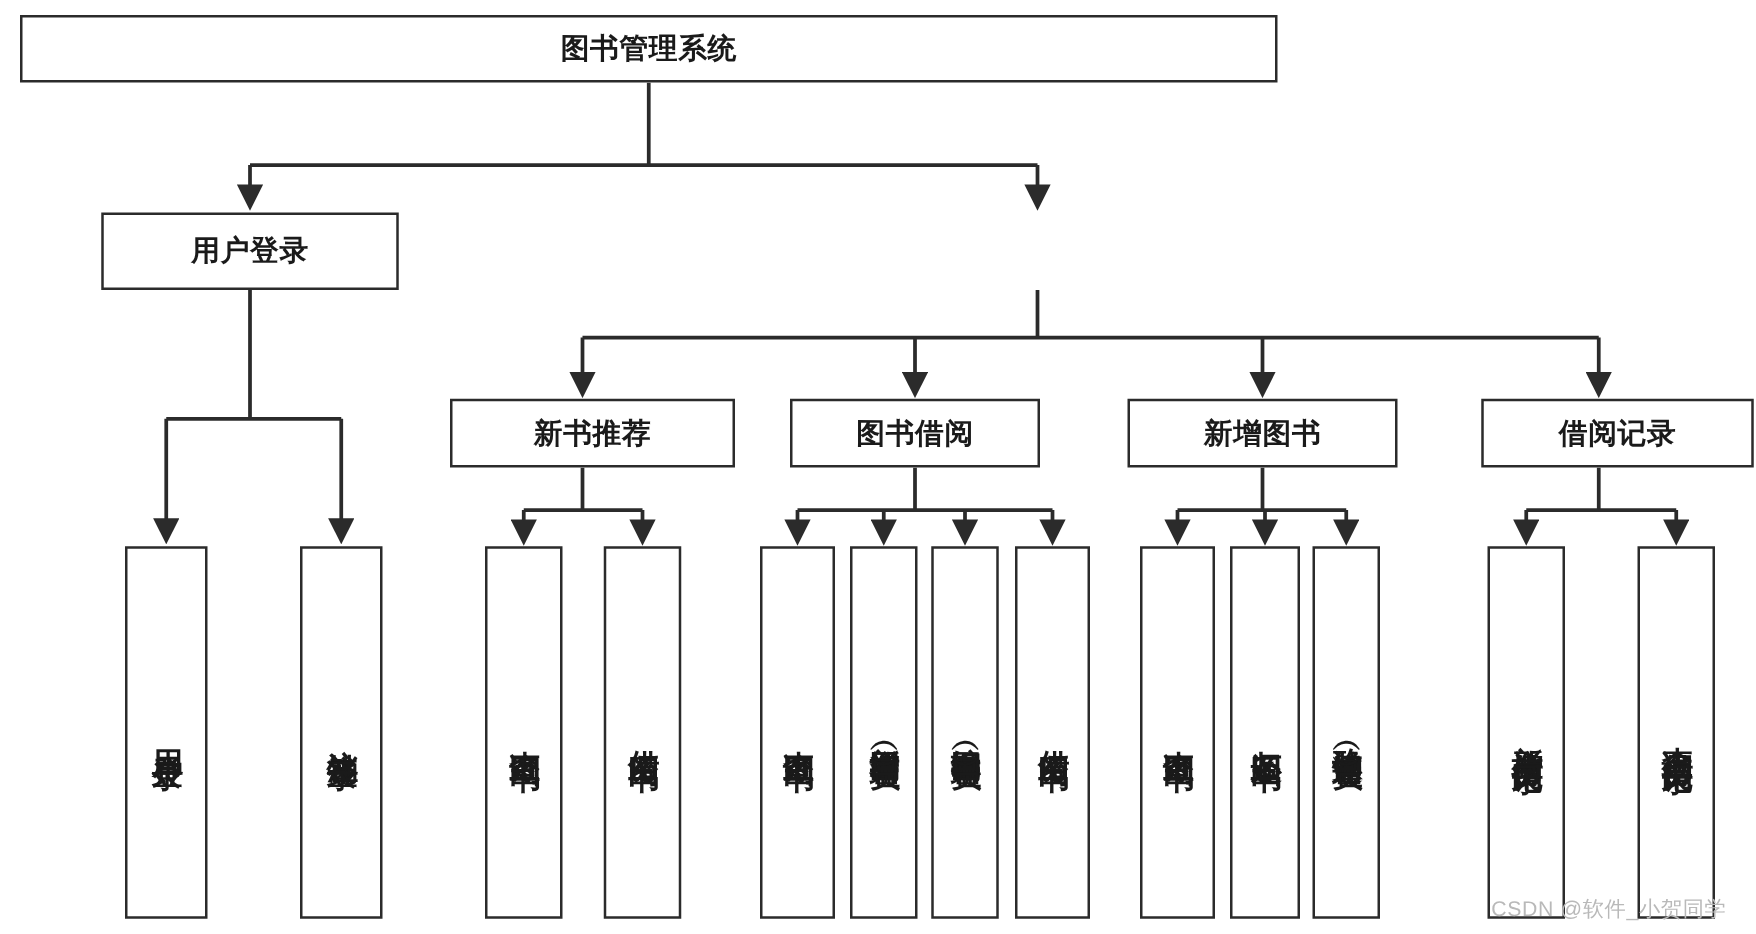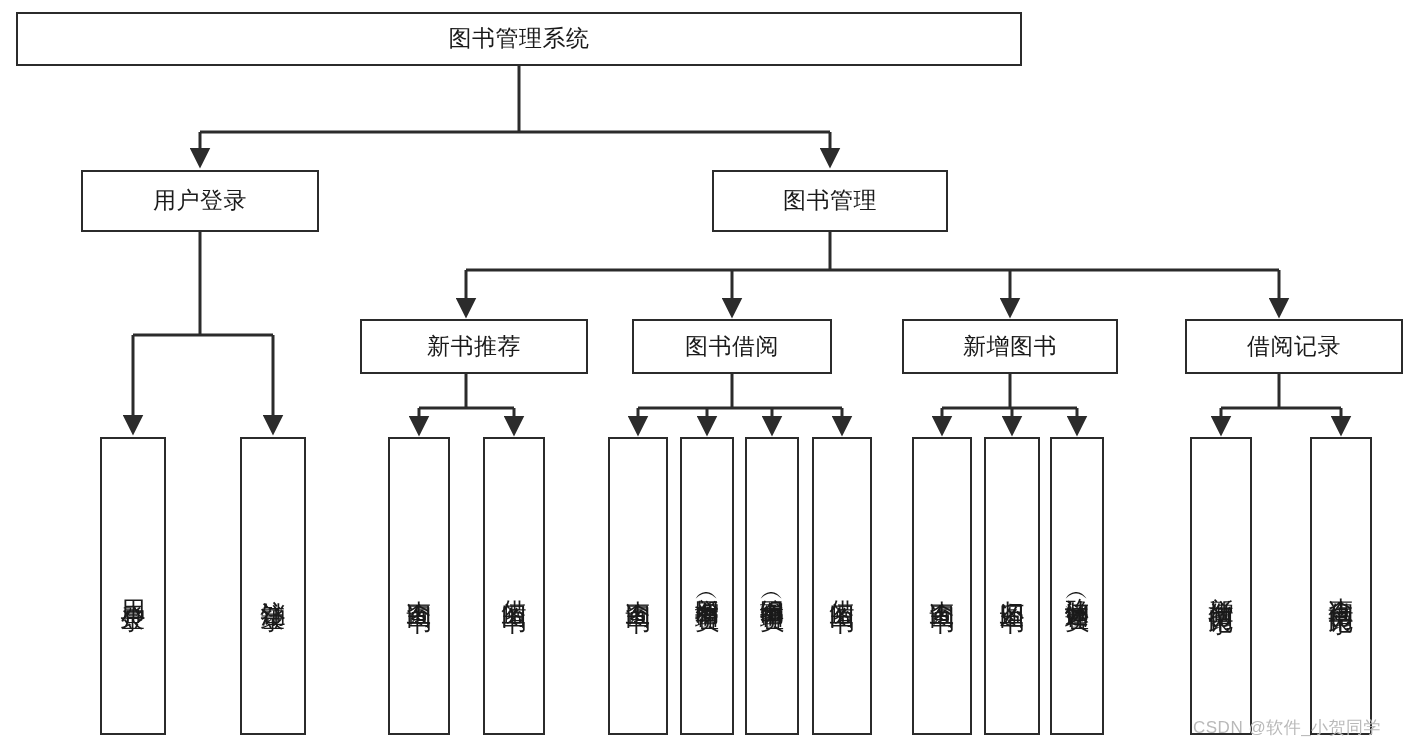--- a/index.html
+++ b/index.html
@@ -27,20 +27,21 @@
   }
   .node {
     position: absolute;
     box-sizing: border-box;
     border: 2.5px solid #2b2b2b;
     background: #ffffff;
     display: flex;
     align-items: center;
     justify-content: center;
     color: #1a1a1a;
+    font-weight: bold;
   }
   .node-label {
     display: block;
     text-align: center;
     line-height: 1.18;
     color: #1a1a1a;
     white-space: pre;
   }
   .horiz .node-label {
     font-size: 23px;
@@ -128,23 +129,20 @@
     </g>
   </svg>
 
   <div class="node horiz" style="left:16px; top:12px; width:1006px; height:54px;">
     <span class="node-label">图书管理系统</span>
   </div>
 
   <div class="node horiz" style="left:81px; top:170px; width:238px; height:62px;">
     <span class="node-label">用户登录</span>
   </div>
-  <div class="node horiz" style="left:712px; top:170px; width:236px; height:62px;">
-    <span class="node-label">图书管理</span>
-  </div>
 
   <div class="node horiz" style="left:360px; top:319px; width:228px; height:55px;">
     <span class="node-label">新书推荐</span>
   </div>
   <div class="node horiz" style="left:632px; top:319px; width:200px; height:55px;">
     <span class="node-label">图书借阅</span>
   </div>
   <div class="node horiz" style="left:902px; top:319px; width:216px; height:55px;">
     <span class="node-label">新增图书</span>
   </div>

